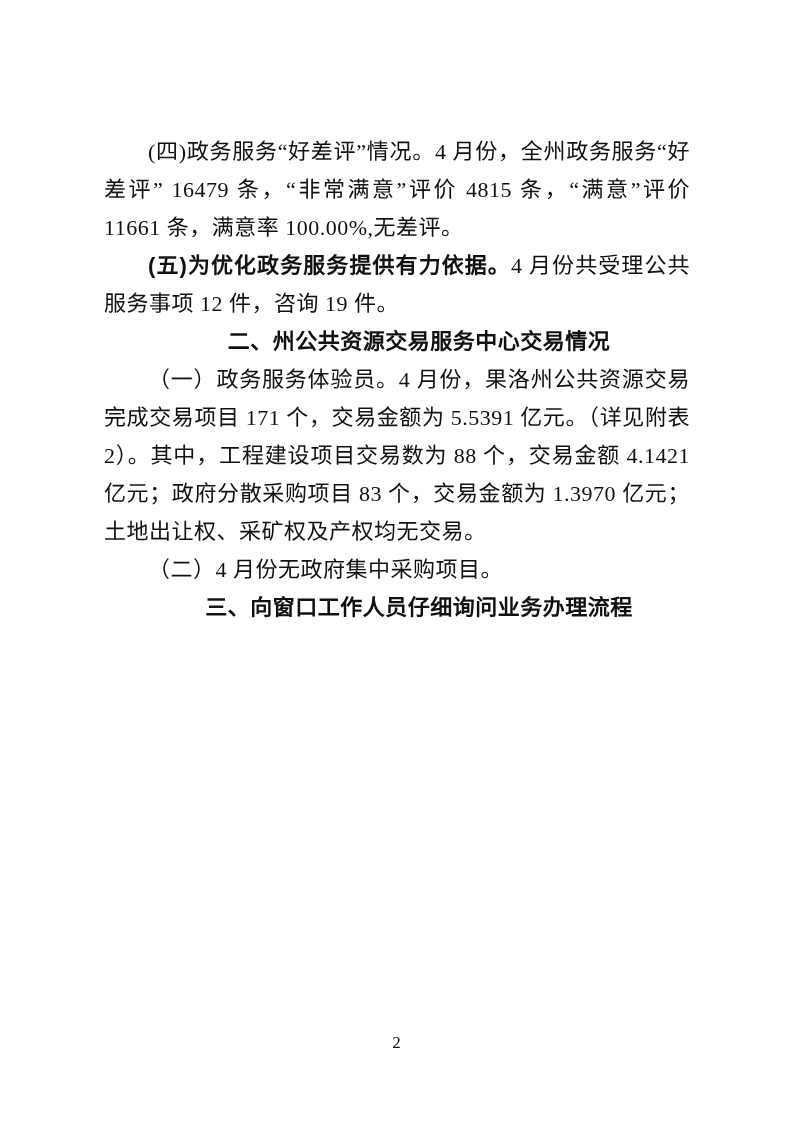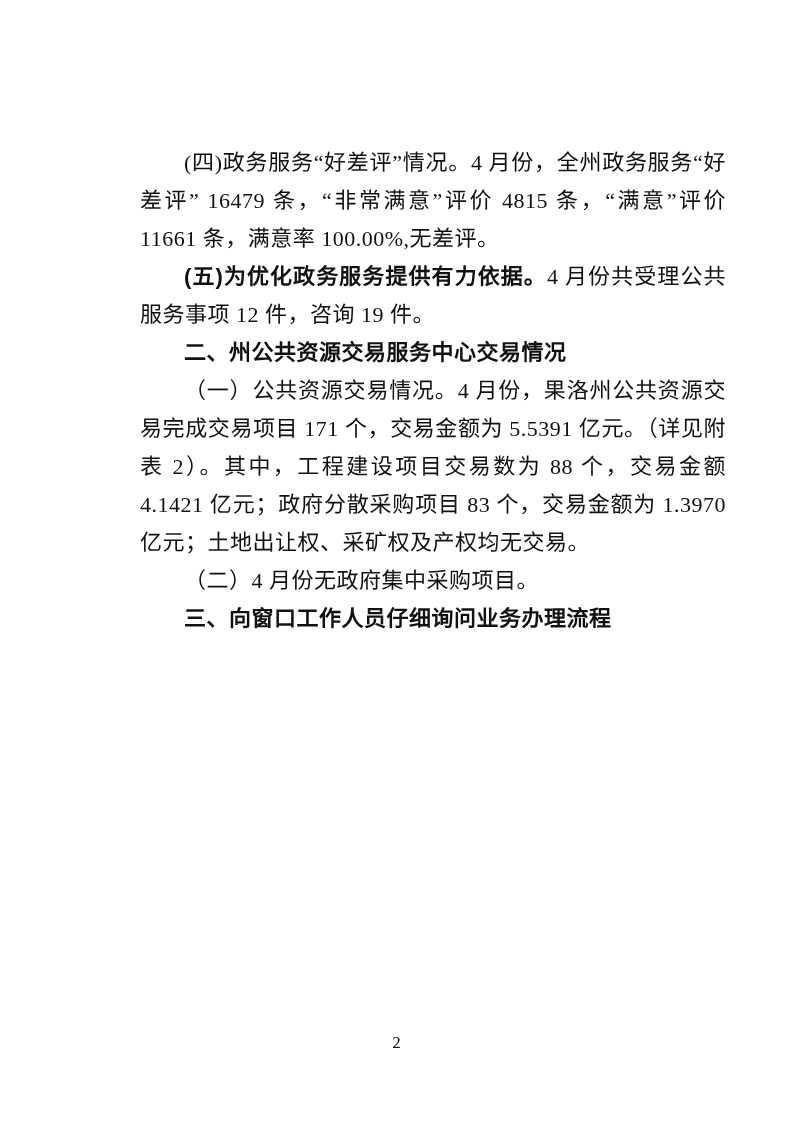--- a/index.html
+++ b/index.html
@@ -11,23 +11,22 @@
     position: relative;
     width: 793px;
     height: 1122px;
     background: #ffffff;
     overflow: hidden;
     color: #111111;
   }
   .doc-body {
     position: absolute;
     left: 104px;
-    top: 144px;
+    top: 133px;
     width: 586px;
-    margin-left: 36px;
   }
   .para {
     margin: 0;
     font-size: 22px;
     line-height: 38px;
     text-align: justify;
     text-justify: inter-character;
     text-indent: 2em;
     letter-spacing: 0.5px;
     font-family: "Liberation Serif", "DejaVu Serif", serif;
@@ -45,21 +44,21 @@
     font-weight: 600;
   }
   .heading-1 {
     margin: 0;
     font-size: 22px;
     line-height: 38px;
     text-indent: 2em;
     letter-spacing: 0.5px;
     font-family: "Liberation Sans", "DejaVu Sans", sans-serif;
     font-weight: 700;
-    text-align: left;
+    text-align: center;
   }
   .page-number {
     position: absolute;
     left: 0;
     top: 1032px;
     width: 100%;
     text-align: center;
     font-size: 17px;
     line-height: 22px;
     font-family: "Liberation Serif", "DejaVu Serif", serif;
@@ -71,21 +70,21 @@
 
 <div class="page">
   <div class="doc-body">
 
     <p class="para"><span class="run-kaiti">(四)政务服务“好差评”情况。</span><span class="run-fangsong">4 月份，全州政务服务“好差评” 16479 条，“非常满意”评价 4815 条，“满意”评价 11661 条，满意率 100.00%,无差评。</span></p>
 
     <p class="para"><span class="run-heiti">(五)为优化政务服务提供有力依据。</span><span class="run-fangsong">4 月份共受理公共服务事项 12 件，咨询 19 件。</span></p>
 
     <h2 class="heading-1">二、州公共资源交易服务中心交易情况</h2>
 
-    <p class="para"><span class="run-kaiti">（一）公共资源交易情况。</span><span class="run-fangsong">4 月份，果洛州公共资源交易完成交易项目 171 个，交易金额为 5.5391 亿元。（详见附表 2）。其中，工程建设项目交易数为 88 个，交易金额 4.1421 亿元；政府分散采购项目 83 个，交易金额为 1.3970 亿元；土地出让权、采矿权及产权均无交易。</span></p>
+    <p class="para"><span class="run-kaiti">（一）政务服务体验员。</span><span class="run-fangsong">4 月份，果洛州公共资源交易完成交易项目 171 个，交易金额为 5.5391 亿元。（详见附表 2）。其中，工程建设项目交易数为 88 个，交易金额 4.1421 亿元；政府分散采购项目 83 个，交易金额为 1.3970 亿元；土地出让权、采矿权及产权均无交易。</span></p>
 
     <p class="para"><span class="run-kaiti">（二）4 月份无政府集中采购项目。</span></p>
 
     <h2 class="heading-1">三、向窗口工作人员仔细询问业务办理流程</h2>
 
 
 
   </div>
 
   <div class="page-number">2</div>

